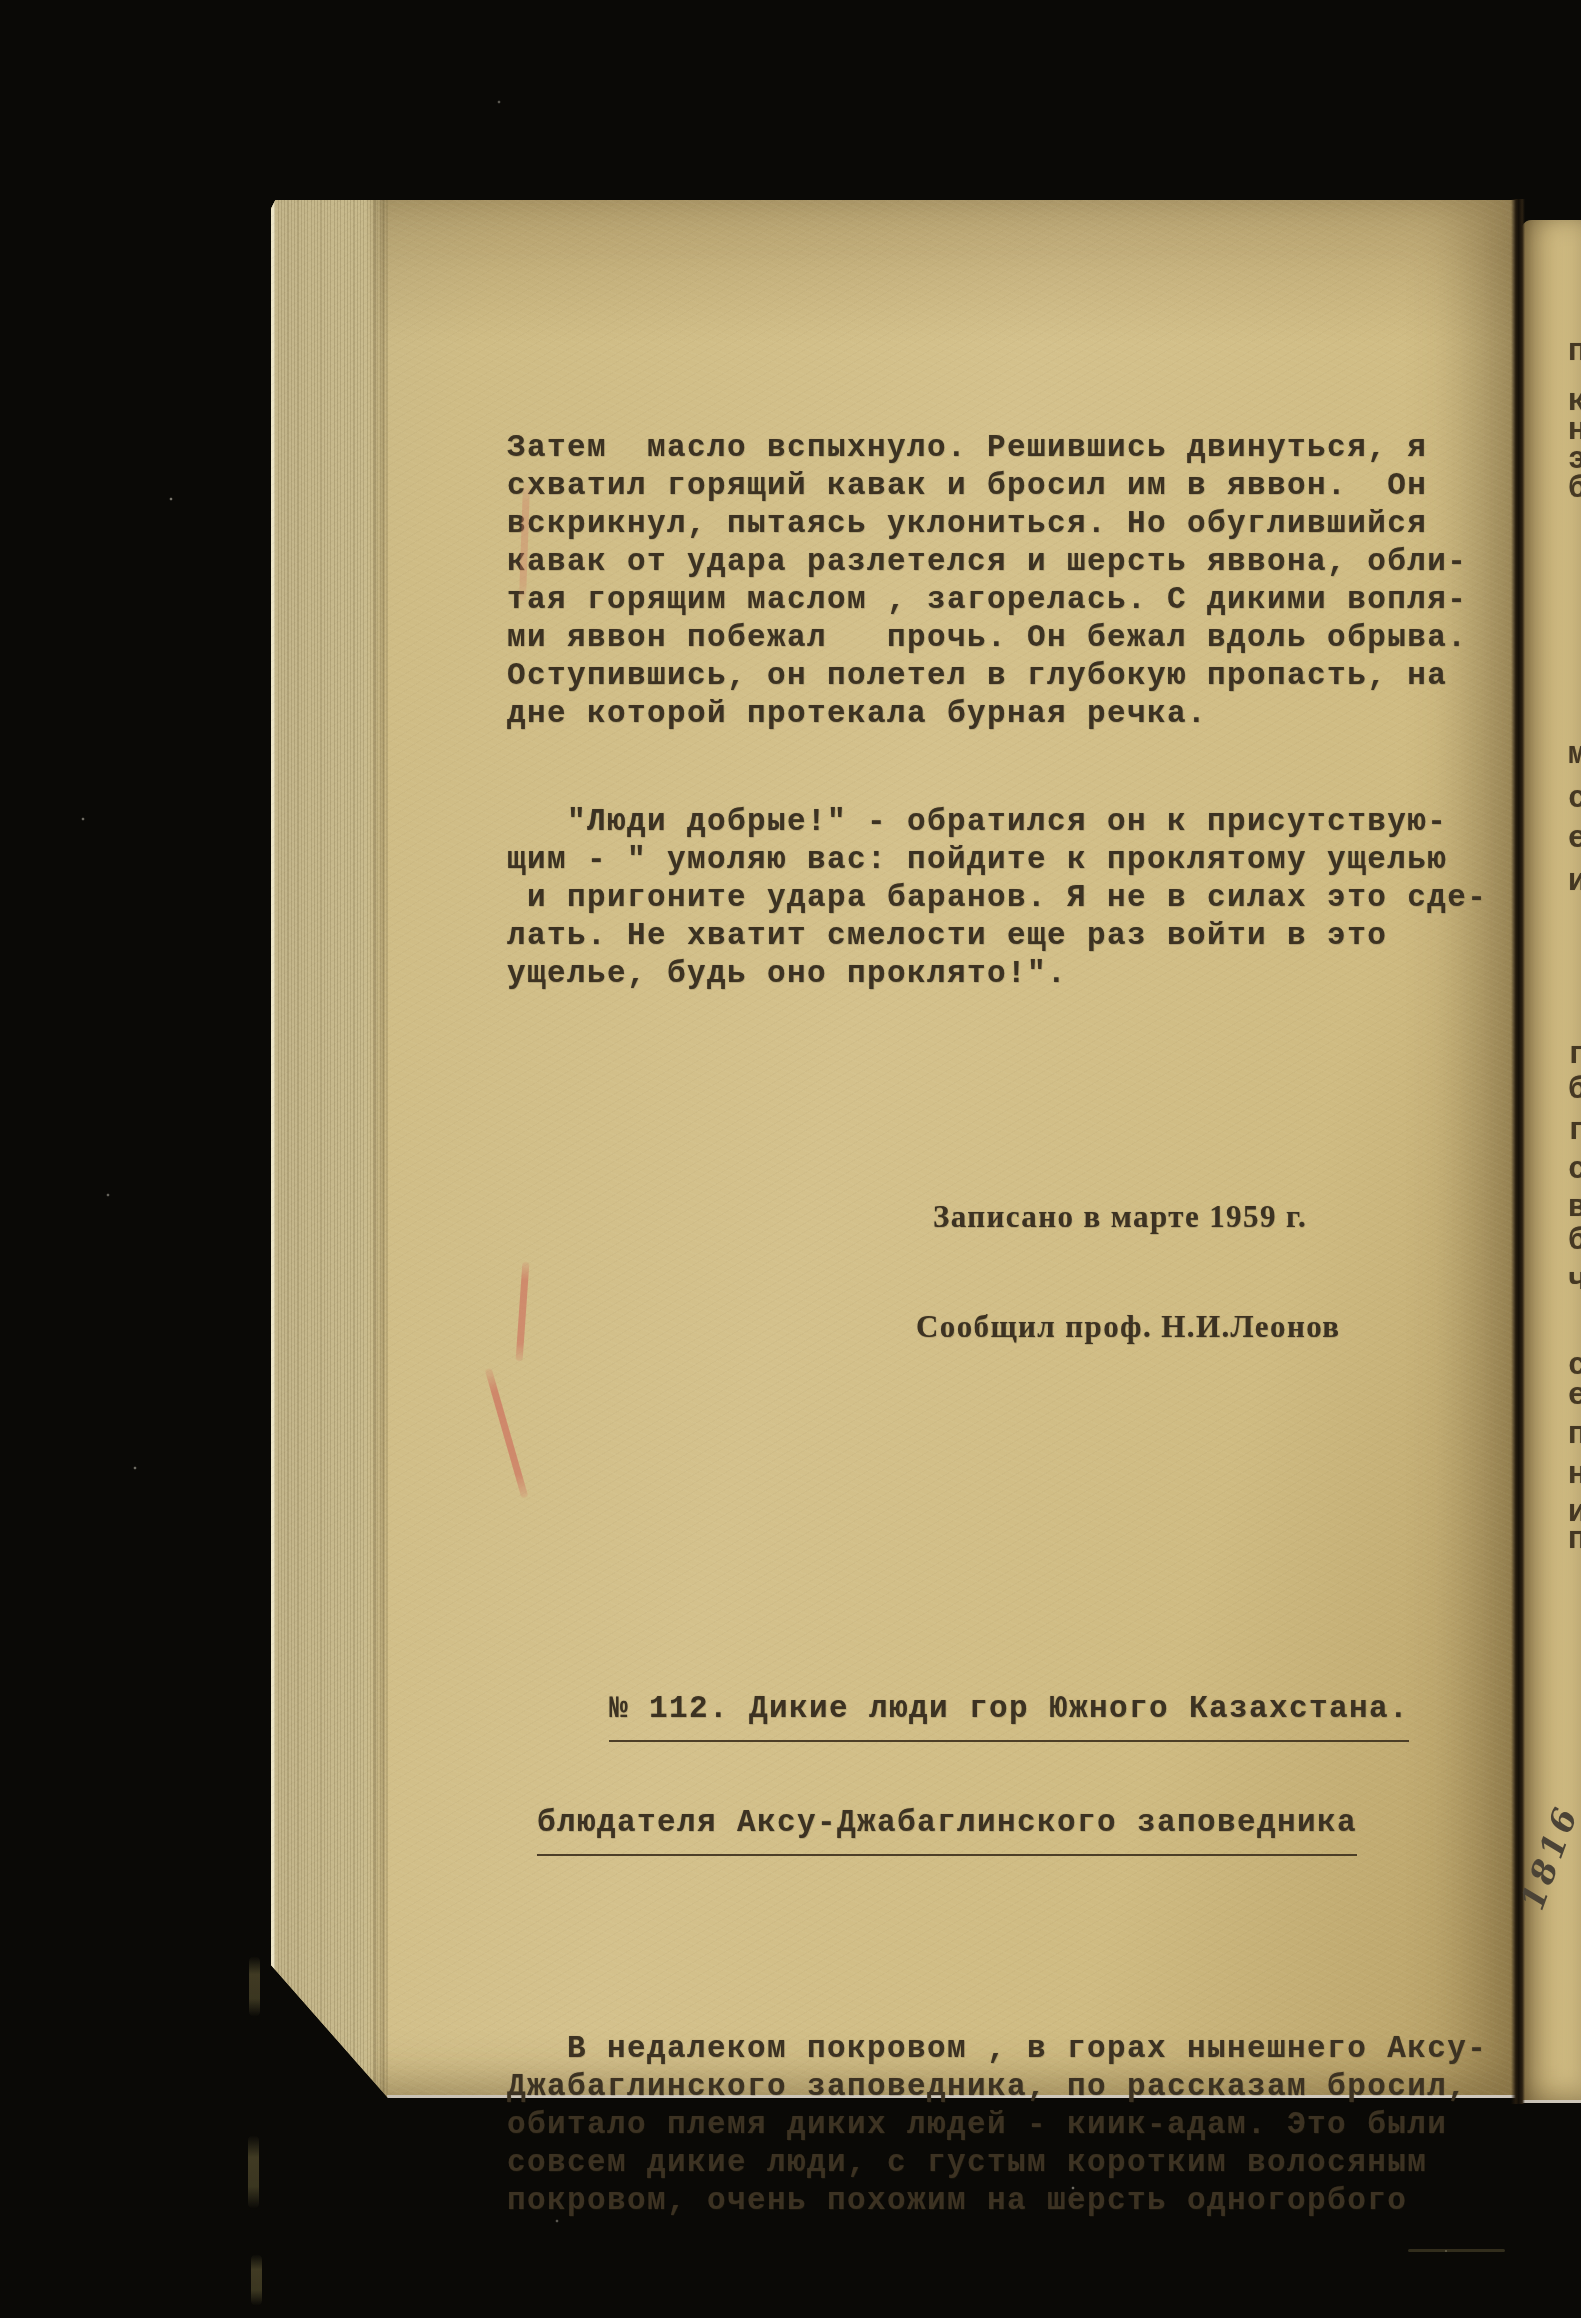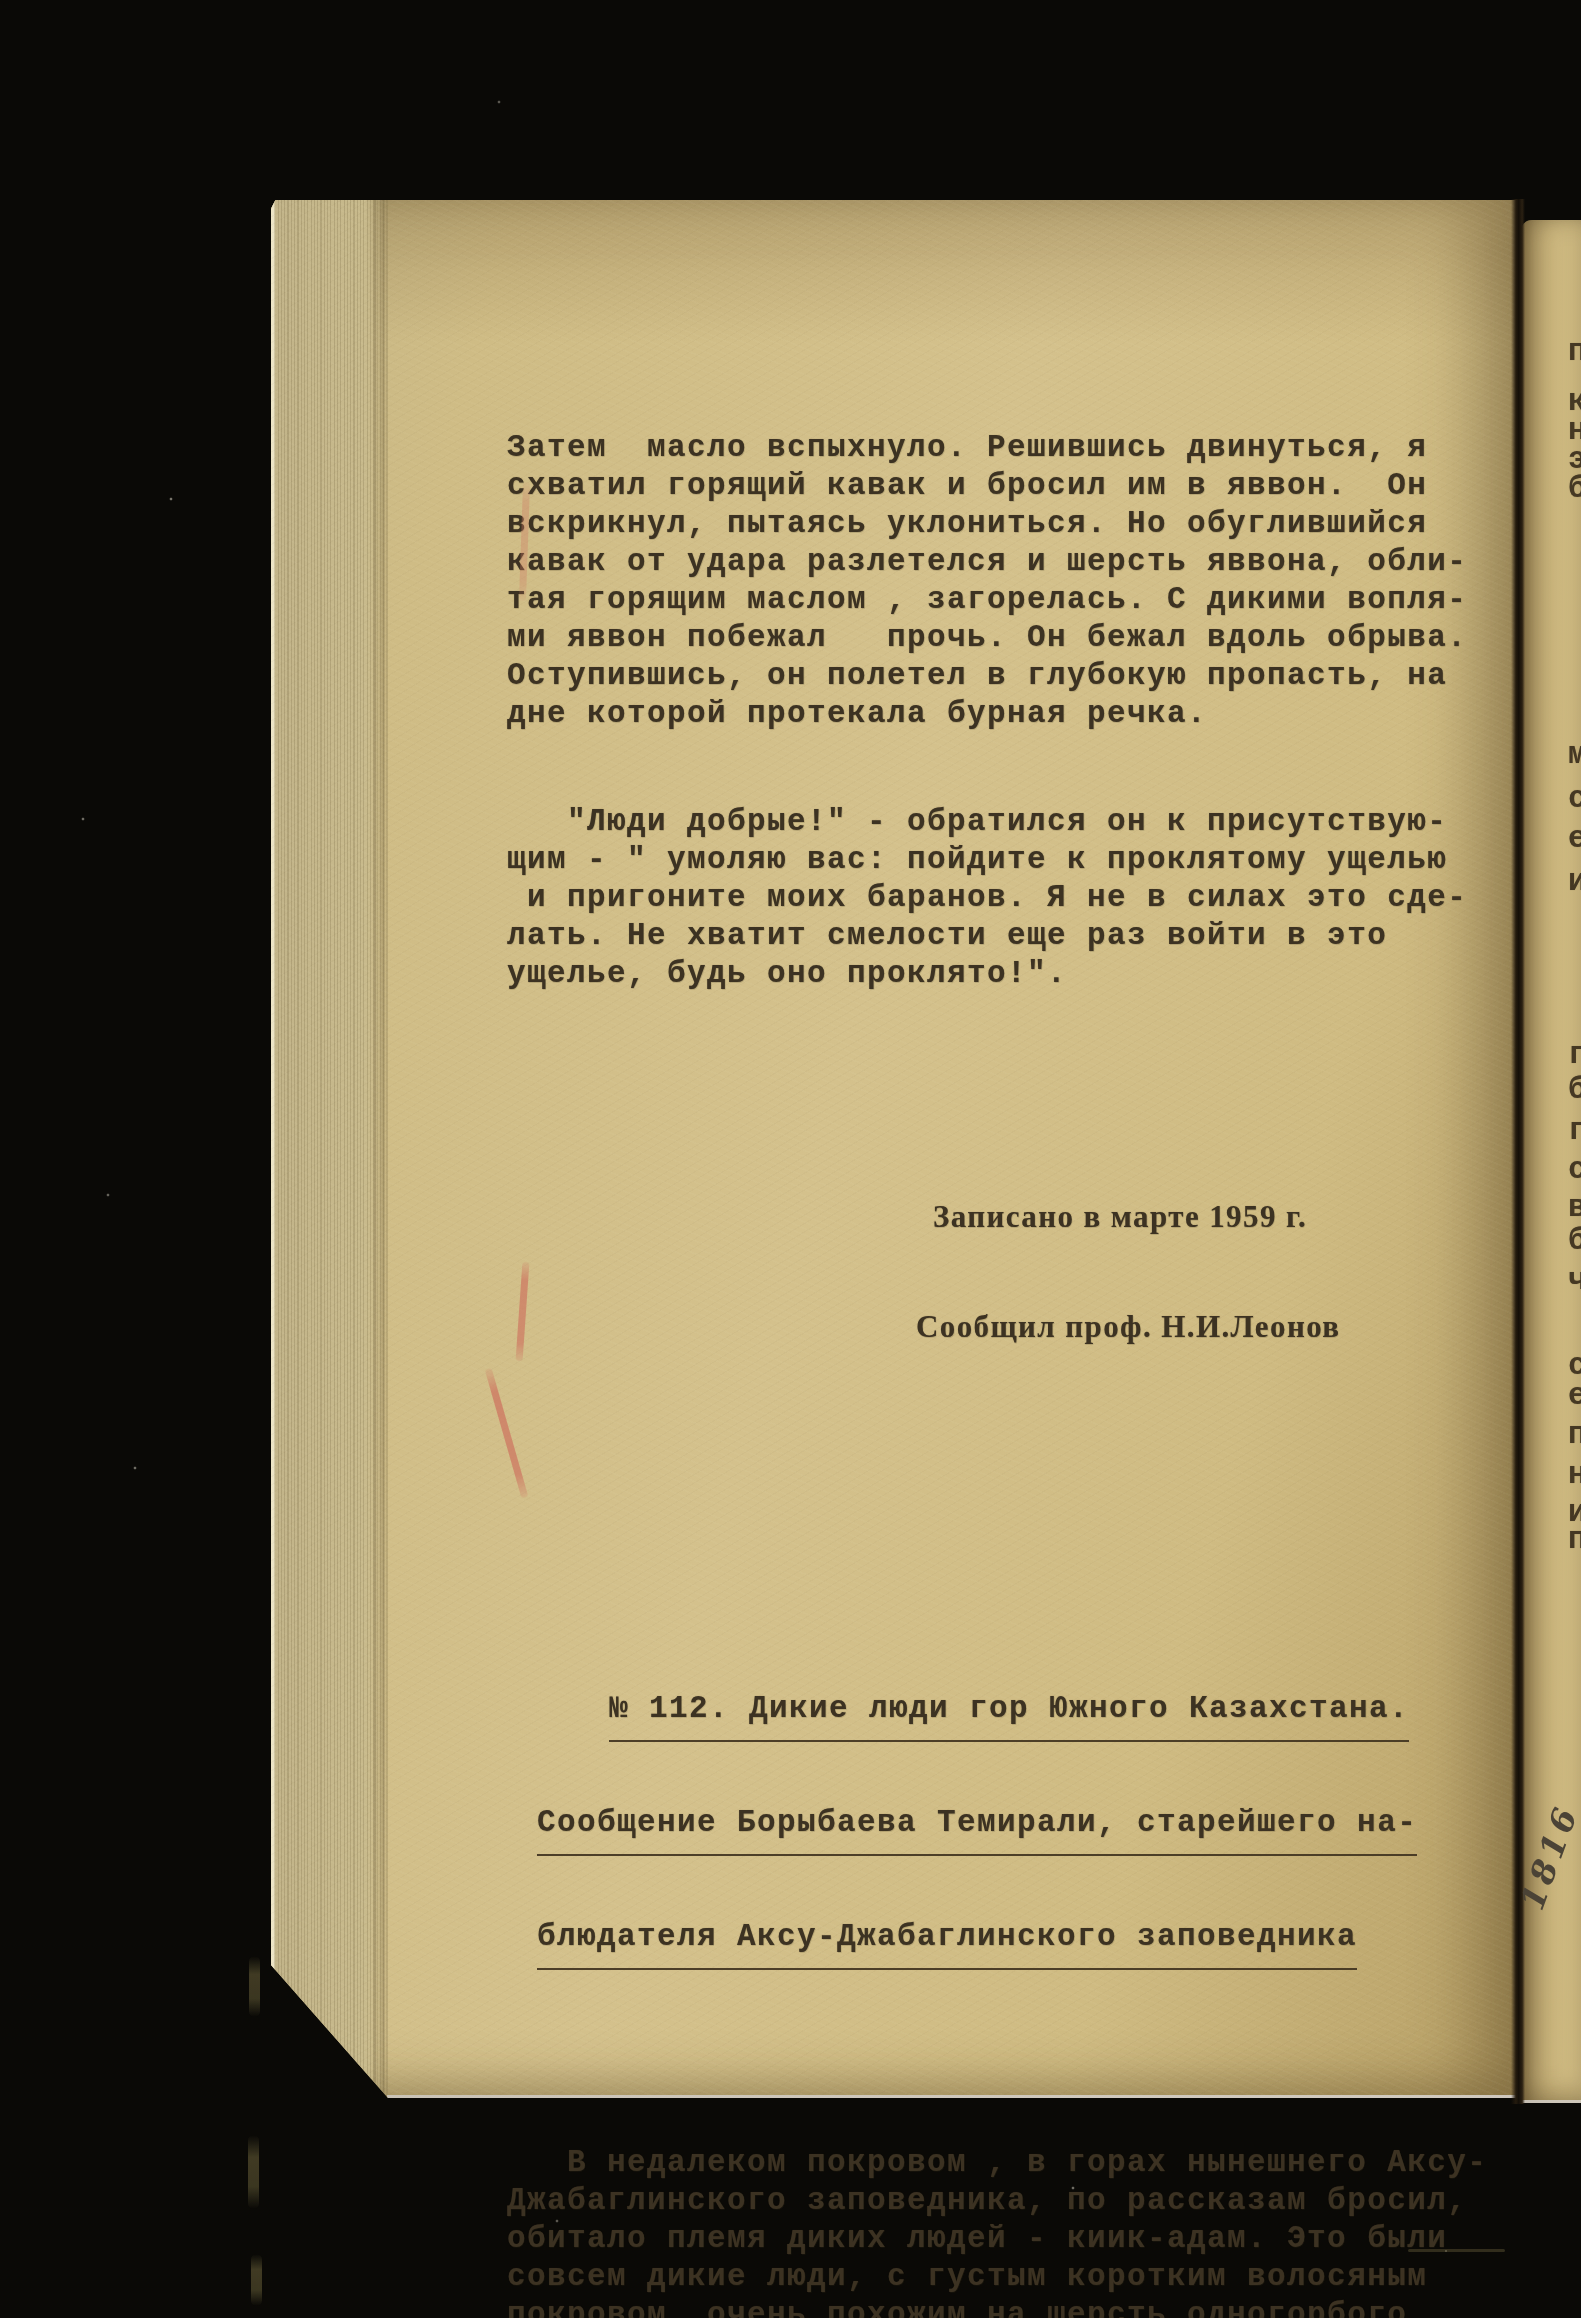--- a/index.html
+++ b/index.html
@@ -139,30 +139,29 @@
   <div class="scratch"></div>
 
   <div class="page">
     <div class="deckle"></div>
     <div class="page-texture"></div>
     <div class="page-bottom-edge"></div>
   </div>
 
   <div class="text-col">
     <div class="para para-1"><div class="line">Затем  масло вспыхнуло. Решившись двинуться, я</div><div class="line">схватил горящий кавак и бросил им в яввон.  Он</div><div class="line">вскрикнул, пытаясь уклониться. Но обуглившийся</div><div class="line">кавак от удара разлетелся и шерсть яввона, обли-</div><div class="line">тая горящим маслом , загорелась. С дикими вопля-</div><div class="line">ми яввон побежал   прочь. Он бежал вдоль обрыва.</div><div class="line">Оступившись, он полетел в глубокую пропасть, на</div><div class="line">дне которой протекала бурная речка.</div></div>
-    <div class="para para-2"><div class="line">   "Люди добрые!" - обратился он к присутствую-</div><div class="line">щим - " умоляю вас: пойдите к проклятому ущелью</div><div class="line"> и пригоните моих баранов. Я не в силах это сде-</div><div class="line">лать. Не хватит смелости еще раз войти в это</div><div class="line">ущелье, будь оно проклято!".</div></div>
+    <div class="para para-2"><div class="line">   "Люди добрые!" - обратился он к присутствую-</div><div class="line">щим - " умоляю вас: пойдите к проклятому ущелью</div><div class="line"> и пригоните удара баранов. Я не в силах это сде-</div><div class="line">лать. Не хватит смелости еще раз войти в это</div><div class="line">ущелье, будь оно проклято!".</div></div>
 
     <div class="attribution">
       <div class="line att-1">Записано в марте 1959 г.</div>
       <div class="line att-2">Сообщил проф. Н.И.Леонов</div>
     </div>
 
     <div class="heading">
       <div class="hline hline-1"><span class="u">№ 112. Дикие люди гор Южного Казахстана.</span></div>
-      <div class="hline"><span class="u">Сообщение Борыбаева Темирали, старейшего на-</span></div>
       <div class="hline"><span class="u">блюдателя Аксу-Джабаглинского заповедника</span></div>
     </div>
 
     <div class="para para-3"><div class="line">   В недалеком покровом , в горах нынешнего Аксу-</div><div class="line">Джабаглинского заповедника, по рассказам бросил,</div><div class="line">обитало племя диких людей - киик-адам. Это были</div><div class="line">совсем дикие люди, с густым коротким волосяным</div><div class="line">покровом, очень похожим на шерсть одногорбого</div></div>
     
 
     
   </div>
 
   <div>

